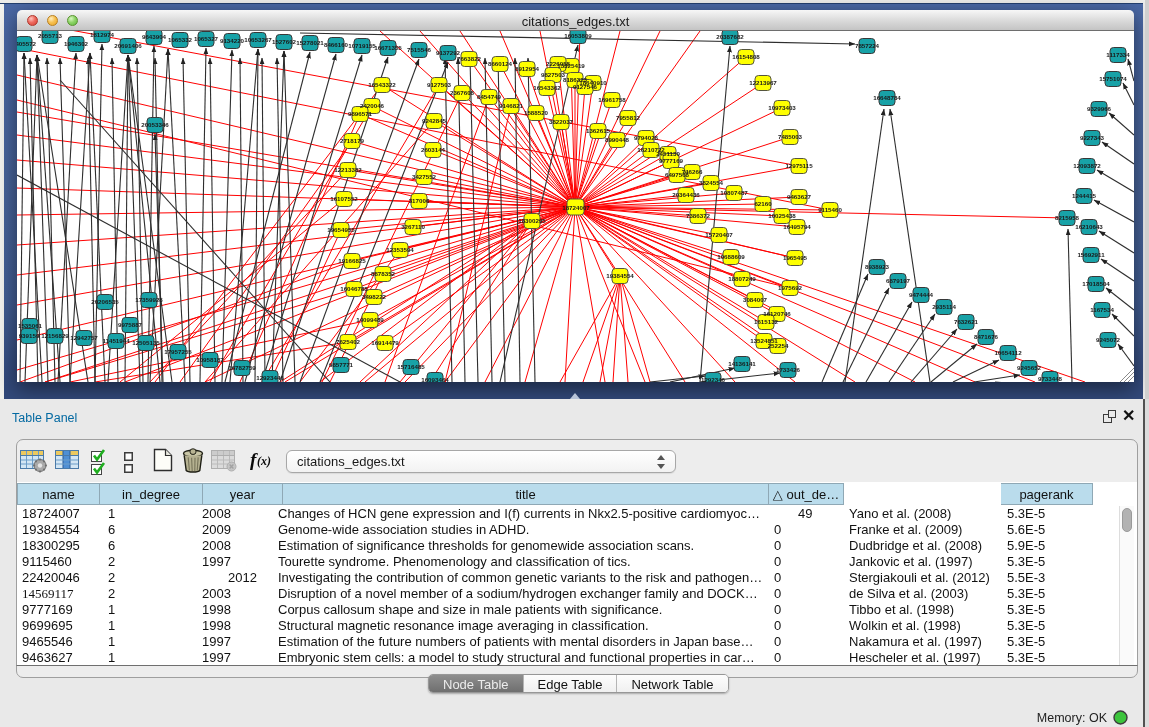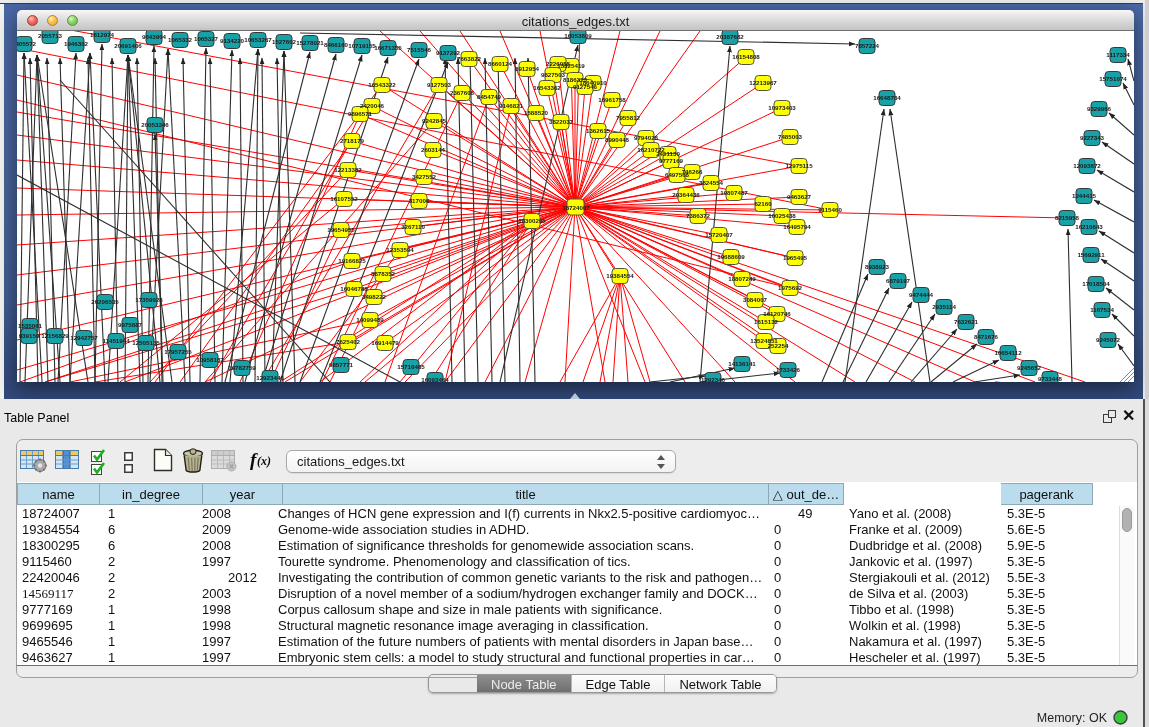--- a/index.html
+++ b/index.html
@@ -8,32 +8,32 @@
 #leftstrip{position:absolute;left:0;top:4px;width:4px;height:395px;background:#f3f3ef;}
 #win{position:absolute;left:17px;top:10px;width:1117px;height:372px;border-radius:5px 5px 0 0;box-shadow:0 6px 20px rgba(0,0,0,.5);}
 #titlebar{position:absolute;left:0;top:0;width:1117px;height:21px;border-radius:5px 5px 0 0;background:linear-gradient(#f7f7f7,#d9d9d9 55%,#c4c4c4);border-bottom:1px solid #6e6e6e;}
 .tl{position:absolute;top:15.5px;width:11px;height:11px;border-radius:50%;}
 #tl1{left:9.5px;background:radial-gradient(circle at 35% 30%,#ffc5c0,#ee6b60 45%,#d33e32);border:1px solid #b0372c;}
 #tl2{left:29.5px;background:radial-gradient(circle at 35% 30%,#ffeec0,#f7c152 45%,#e9a427);border:1px solid #b97f1e;}
 #tl3{left:49.5px;background:radial-gradient(circle at 35% 30%,#d8f7c2,#8ed467 45%,#5cb83e);border:1px solid #59922f;}
 #wtitle{position:absolute;left:0;top:4px;width:1117px;text-align:center;font-size:13px;color:#1c1c1c;}
 #canvas{position:absolute;left:0;top:21px;width:1117px;height:351px;background:#fff;overflow:hidden;}
 #tablesec{position:absolute;left:0;top:399px;width:1143px;height:328px;background:#e9e9e9;}
-#tp_title{position:absolute;left:4px;top:12px;font-size:12.5px;color:#000000;}
+#tp_title{position:absolute;left:12px;top:12px;font-size:12.5px;color:#0369a1;}
 #ticon1{position:absolute;left:1103px;top:15px;width:9px;height:9px;border:1.5px solid #3a3a3a;}
 #ticon1:after{content:"";position:absolute;left:3.5px;top:-5px;width:6px;height:6px;border:1.5px solid #3a3a3a;background:#e9e9e9;}
 #tclose{position:absolute;left:1122px;top:7px;font-size:16px;font-weight:bold;color:#111;}
 #container{position:absolute;left:16px;top:40px;width:1122px;height:239px;background:#ededed;border:1px solid #9f9f9f;border-radius:7px;}
 #tablewhite{position:absolute;left:16px;top:83px;width:1122px;height:184px;background:#fff;border-left:1px solid #9f9f9f;border-right:1px solid #9f9f9f;border-bottom:1px solid #6f6f6f;}
 .thead{position:absolute;top:84px;height:22px;background:#badcec;border:1px solid #8fa8b5;border-left:none;font-size:13px;color:#111;text-align:center;line-height:22px;}
 .trow{position:absolute;left:0;width:1143px;height:16px;font-size:13px;color:#111;}
 .trow span{position:absolute;top:0;white-space:nowrap;}
 #vscroll{position:absolute;left:1119px;top:107px;width:15px;height:159px;background:#fafafa;border-left:1px solid #ddd;}
 #vthumb{position:absolute;left:2px;top:2px;width:10px;height:24px;background:#b2b2b2;border-radius:5px;border:1px solid #9a9a9a;}
-#tabs{position:absolute;left:428px;top:275px;height:19px;display:flex;border:1px solid #979797;border-radius:5px;overflow:hidden;box-shadow:0 1px 2px rgba(0,0,0,.28);font-size:13px;line-height:19px;padding-left:48px;}
+#tabs{position:absolute;left:428px;top:275px;height:19px;display:flex;border:1px solid #979797;border-radius:5px;overflow:hidden;box-shadow:0 1px 2px rgba(0,0,0,.28);font-size:13px;line-height:19px;}
 #tabs div{padding:0 14px;background:linear-gradient(#fdfdfd,#f0f0f0);color:#111;border-left:1px solid #b5b5b5;}
 #tabs div:first-child{background:linear-gradient(#8e8e8e,#6f6f6f);color:#ececec;border-left:none;}
 #status{position:absolute;left:0;top:304px;width:1143px;height:24px;font-size:12.5px;color:#222;}
 #redge{position:absolute;left:1143px;top:399px;width:6px;height:328px;background:#dcdcdc;border-left:2px solid #515151;}
 #redgetop{position:absolute;left:1145px;top:0;width:4px;height:399px;background:#cfcfcf;}
 </style></head><body>
 <div id="app">
 <div id="graphsec">
 <div id="leftstrip"></div>
 <div id="win">

